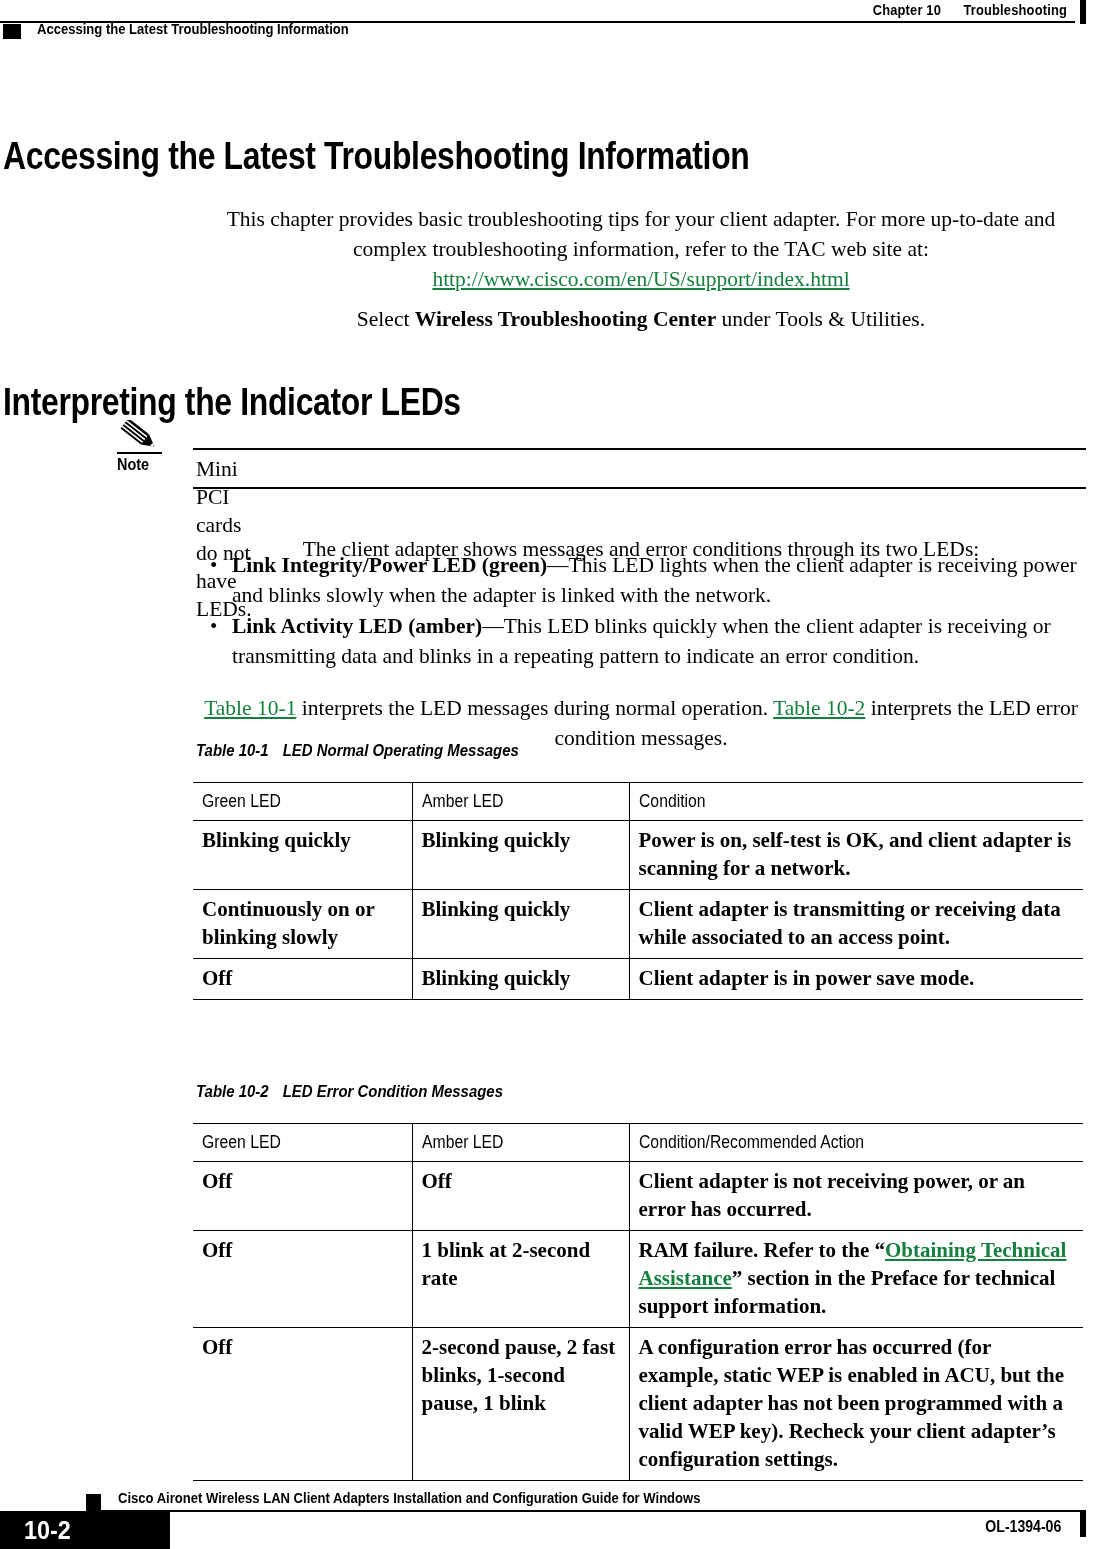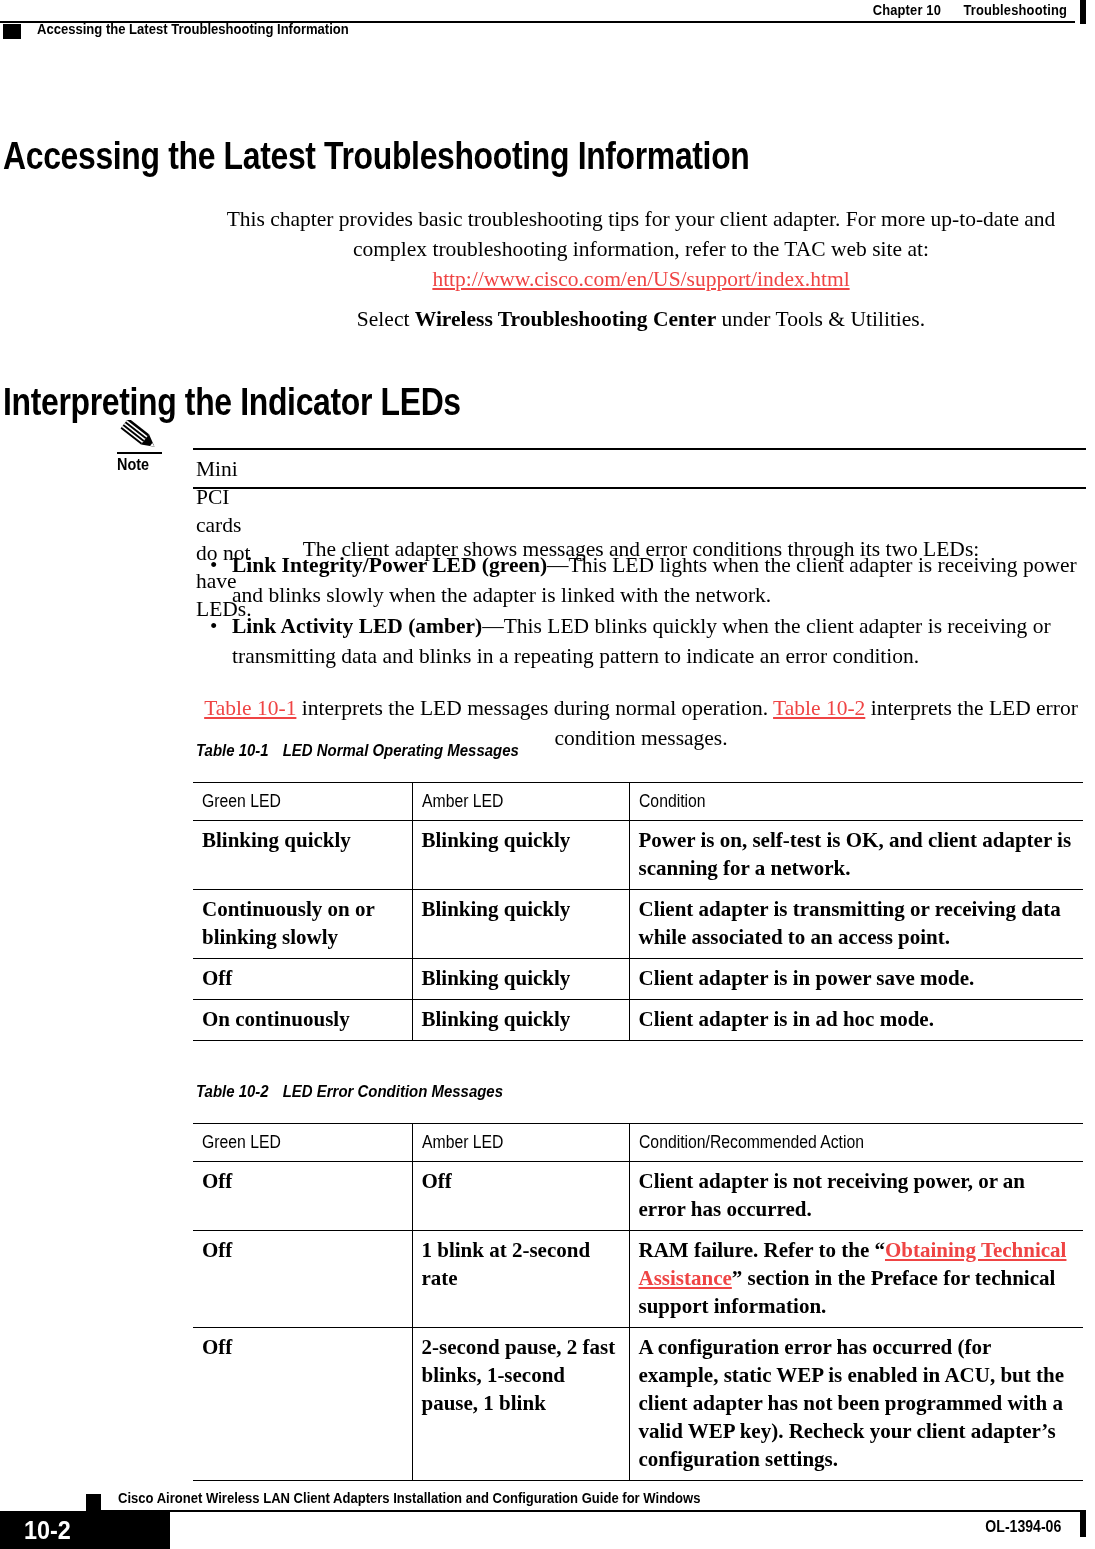--- a/index.html
+++ b/index.html
@@ -84,21 +84,21 @@
   }
   .body-text {
     position: absolute;
     left: 196px;
     width: 890px;
     font-size: 21.5px;
     line-height: 30px;
     text-align: center;
     font-family: Liberation Serif, serif;
   }
-  .link { color: #ef4444; }
+  .link { color: #15803d; }
   .bold { font-weight: bold; }
 
   
   .bullet-item {
     position: absolute;
     left: 196px;
     width: 890px;
     font-size: 21.5px;
     line-height: 30px;
   }
@@ -358,25 +358,20 @@
       <tr>
         <td>Continuously on or blinking slowly</td>
         <td>Blinking quickly</td>
         <td>Client adapter is transmitting or receiving data while associated to an access point.</td>
       </tr>
       <tr>
         <td>Off</td>
         <td>Blinking quickly</td>
         <td>Client adapter is in power save mode.</td>
       </tr>
-      <tr>
-        <td>On continuously</td>
-        <td>Blinking quickly</td>
-        <td>Client adapter is in ad hoc mode.</td>
-      </tr>
     </tbody>
   </table>
 
   <div class="table-caption" style="top:1082px;">
     <span class="cap-num">Table 10-2</span><span>LED Error Condition Messages</span>
   </div>
 
   <table class="doc-table" style="top:1123px;">
     <colgroup>
         <col class="c1">

